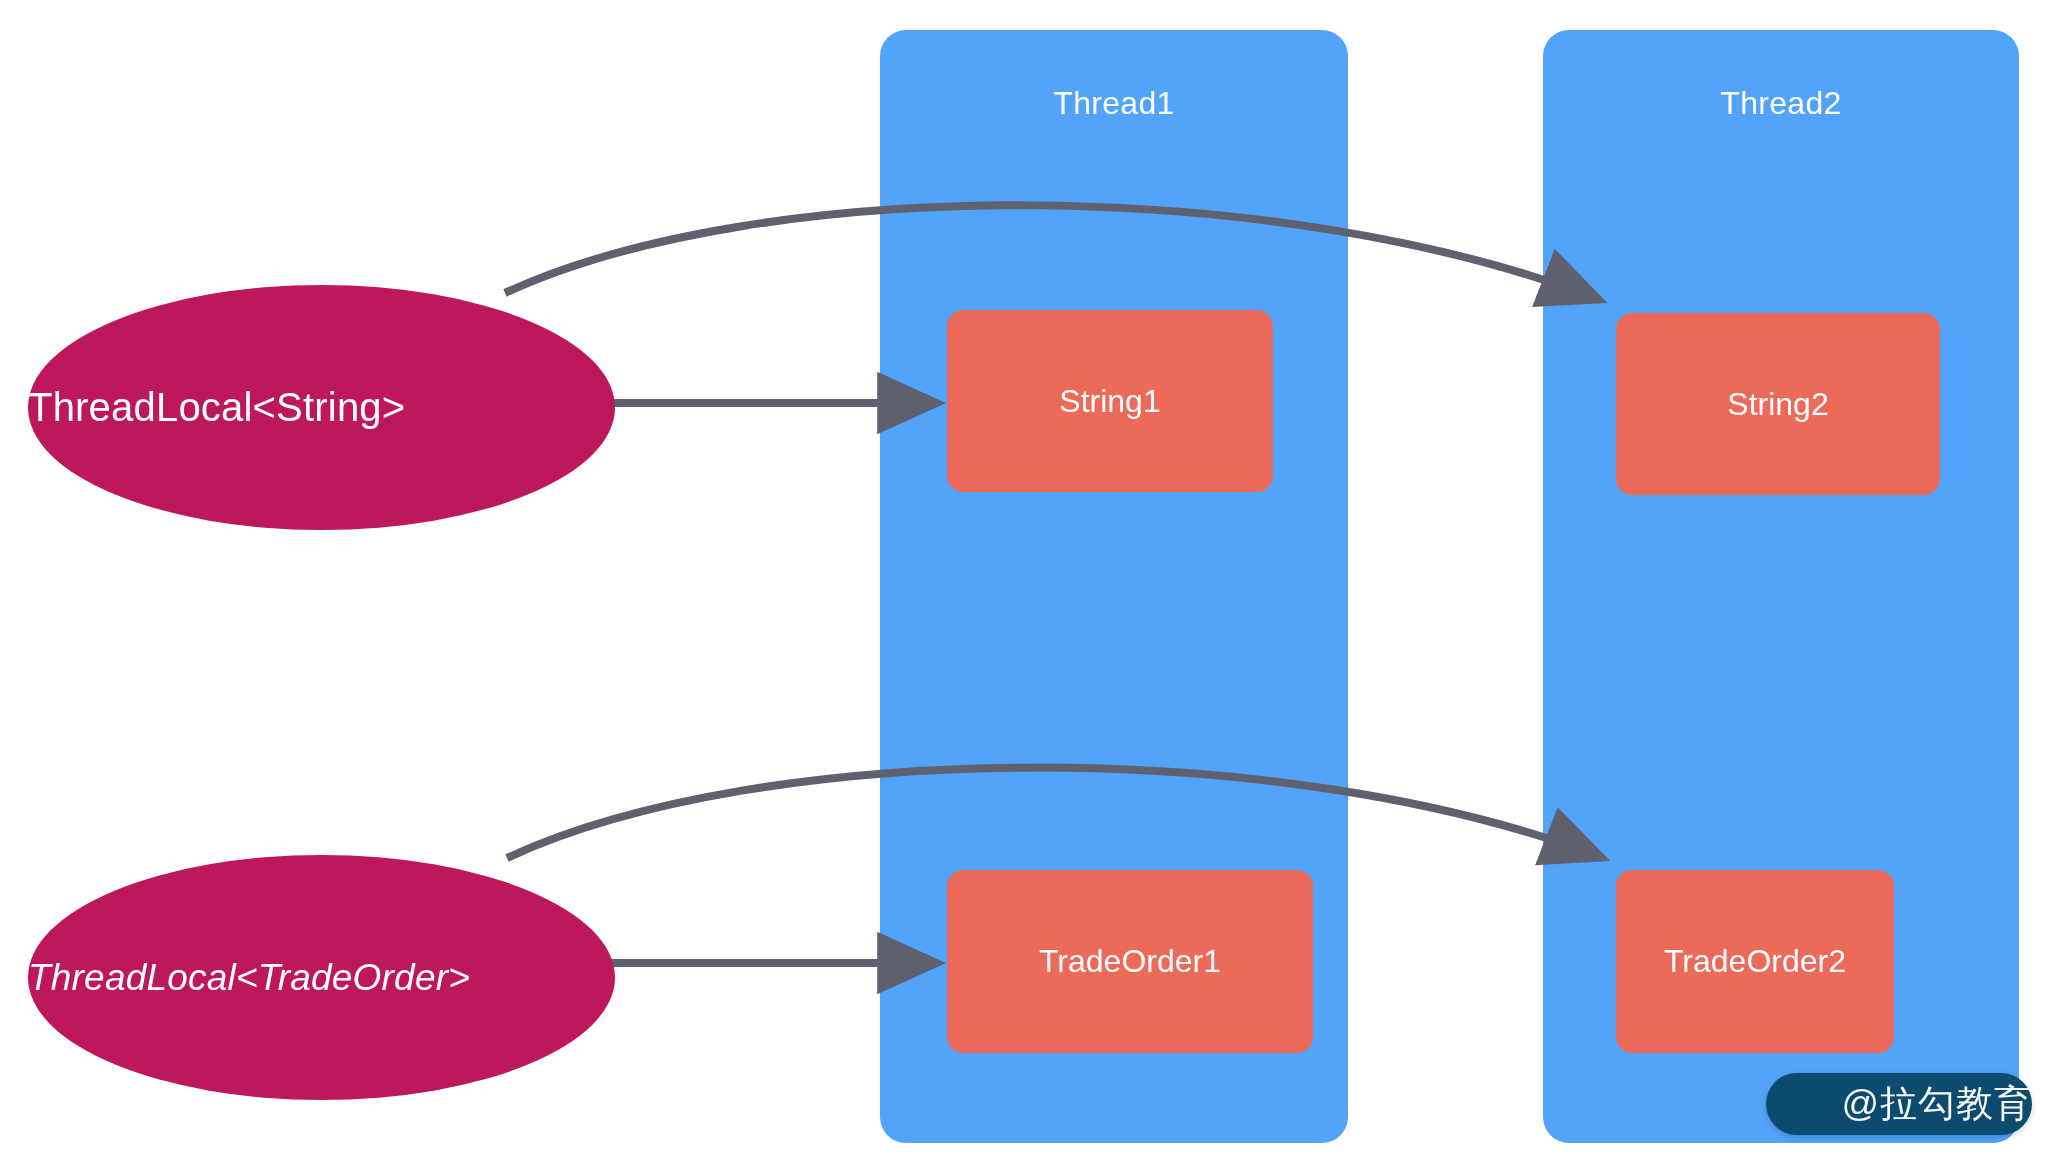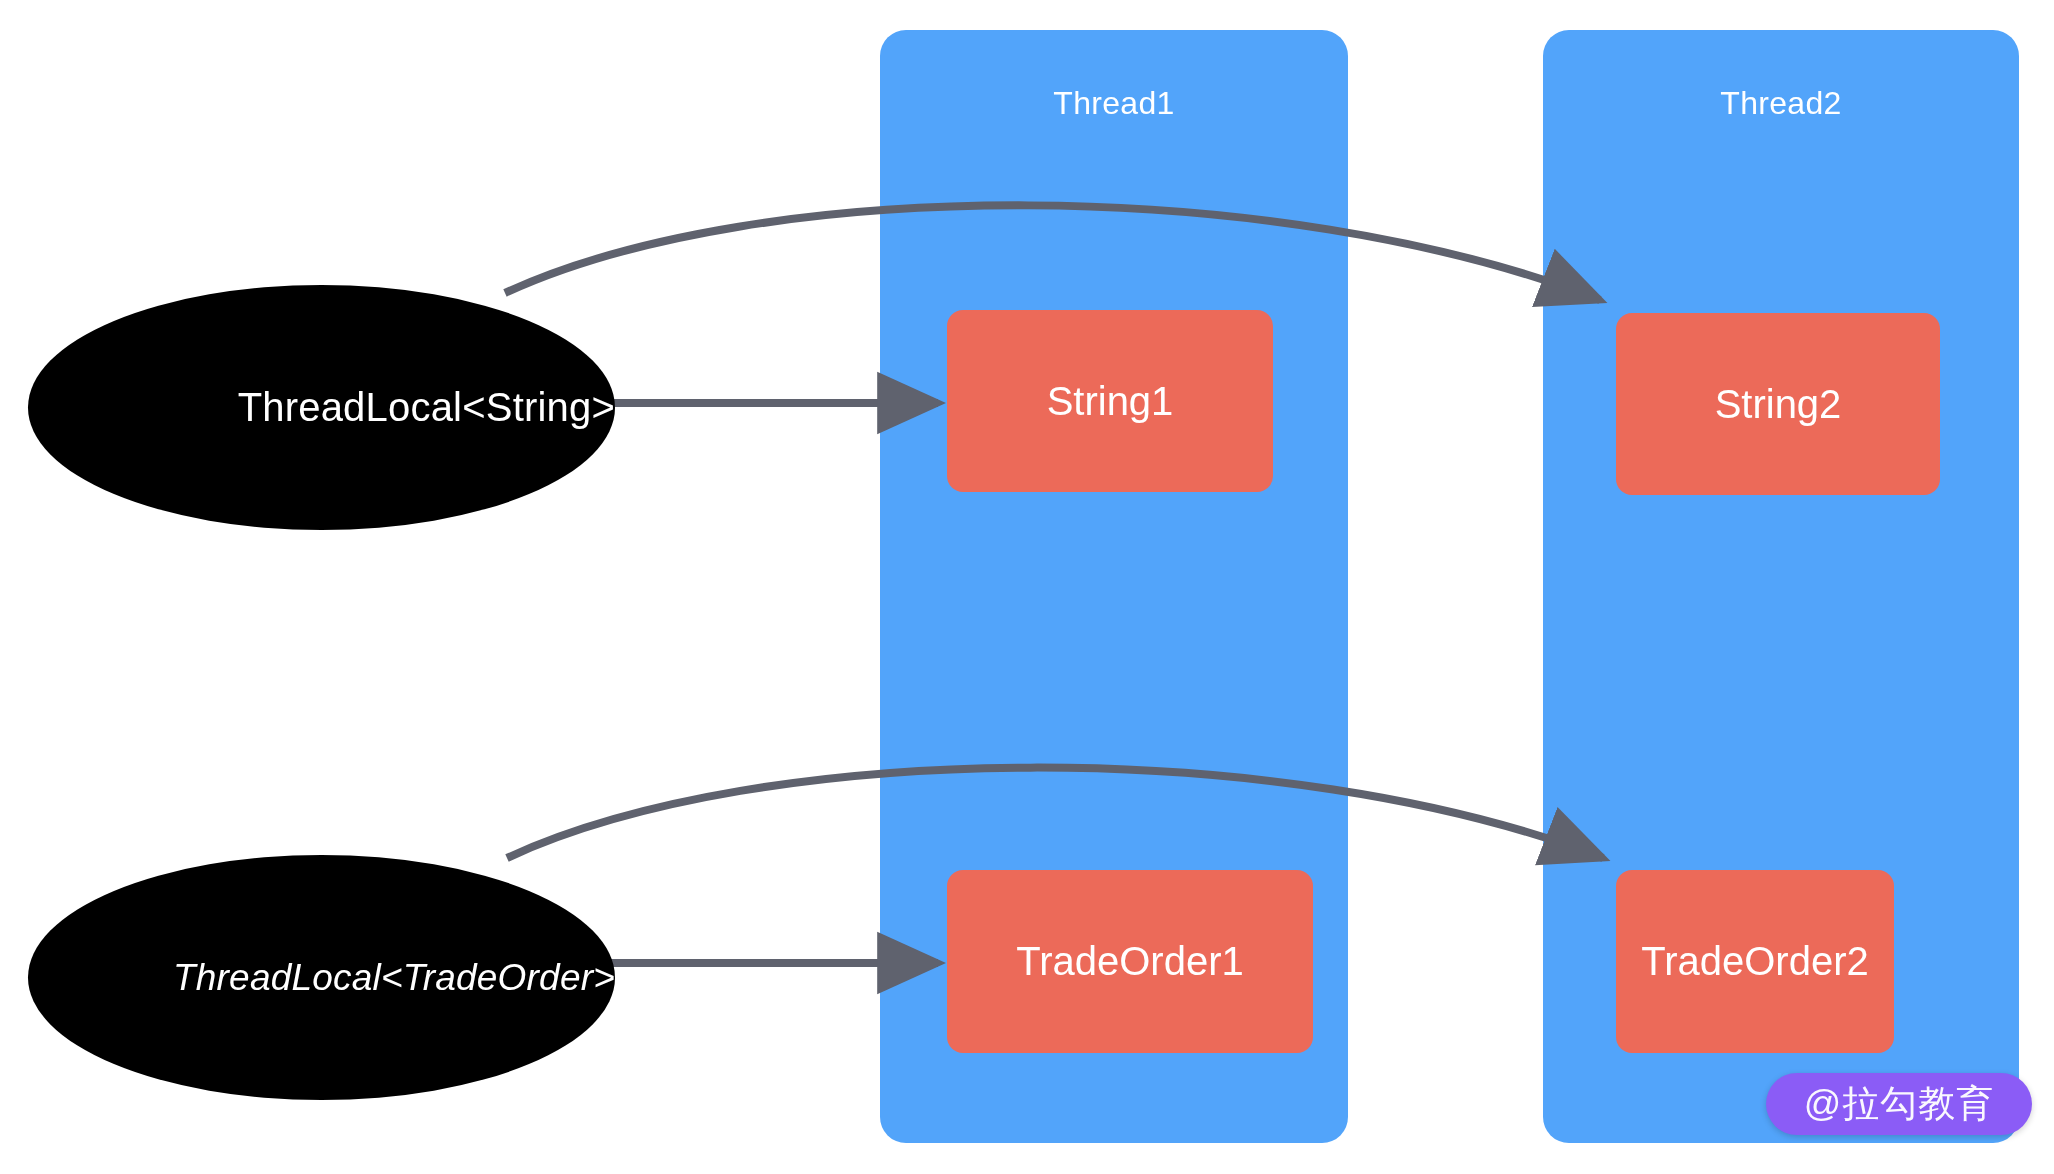--- a/index.html
+++ b/index.html
@@ -35,25 +35,25 @@
     font-size: 32px;
     font-weight: 400;
     letter-spacing: 0.3px;
   }
   #thread1-panel { left: 880px;  top: 30px; width: 468px; height: 1113px; }
   #thread2-panel { left: 1543px; top: 30px; width: 476px; height: 1113px; padding-left: 20px; }
 
   
   .tl-ellipse {
     position: absolute;
-    background: #000000;
+    background: #be185d;
     border-radius: 50%;
     display: flex;
     align-items: center;
-    justify-content: flex-end;
+    justify-content: flex-start;
   }
   .tl-ellipse .ellipse-label {
     color: #ffffff;
     font-size: 40px;
     font-weight: 400;
     white-space: nowrap;
     letter-spacing: 0.2px;
   }
   #threadlocal-string-ellipse      { left: 28px; top: 285px; width: 587px; height: 245px; }
   #threadlocal-tradeorder-ellipse  { left: 28px; top: 855px; width: 587px; height: 245px; }
@@ -63,21 +63,21 @@
   .value-box {
     position: absolute;
     background: #ec6a59;
     border-radius: 16px;
     display: flex;
     align-items: center;
     justify-content: center;
   }
   .value-box .box-label {
     color: #ffffff;
-    font-size: 40px;
+    font-size: 32px;
     font-weight: 400;
     white-space: nowrap;
   }
   #string1-box      { left: 947px;  top: 310px; width: 326px; height: 182px; }
   #string2-box      { left: 1616px; top: 313px; width: 324px; height: 182px; align-items: center; }
   #tradeorder1-box  { left: 947px;  top: 870px; width: 366px; height: 183px; }
   #tradeorder2-box  { left: 1616px; top: 870px; width: 278px; height: 183px; }
 
   
   #arrow-layer {
@@ -89,25 +89,25 @@
     pointer-events: none;
   }
 
   
   #watermark {
     position: absolute;
     left: 1766px;
     top: 1073px;
     width: 266px;
     height: 62px;
-    background: #8b5cf6;
+    background: #0c4a6e;
     border-radius: 31px;
     display: flex;
     align-items: center;
-    justify-content: center;
+    justify-content: flex-end;
     box-shadow: 0 2px 6px rgba(0,0,0,0.18);
   }
   #watermark .watermark-label {
     color: #ffffff;
     font-size: 37px;
     letter-spacing: 1px;
     opacity: 0.96;
   }
 </style>
 </head>

